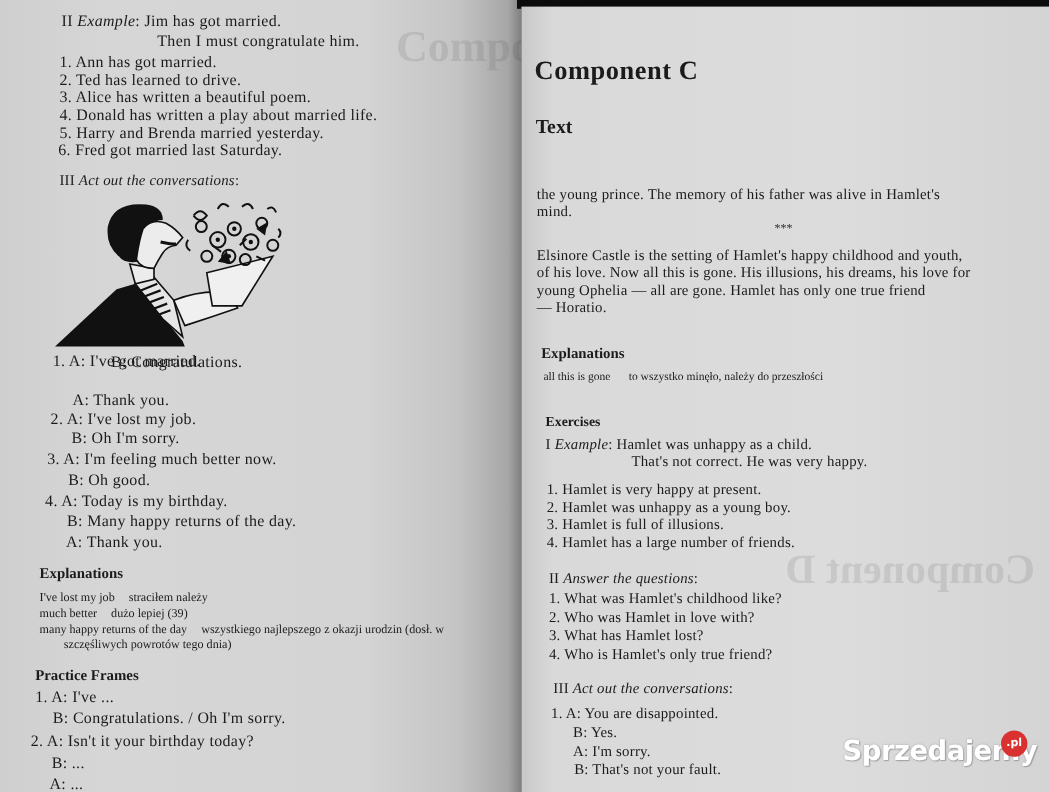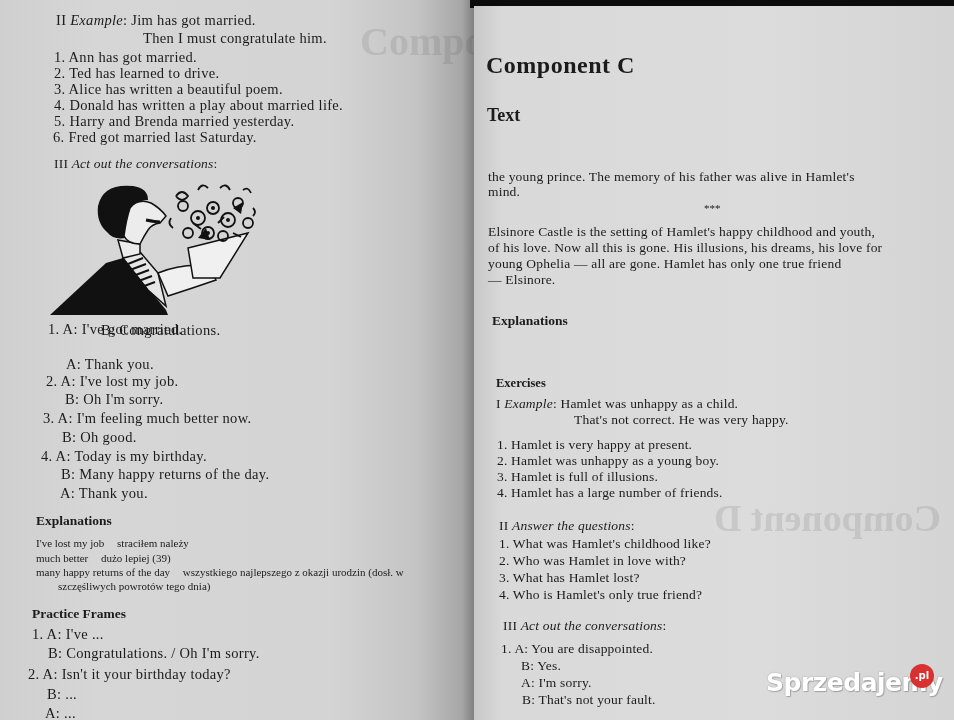--- a/index.html
+++ b/index.html
@@ -225,23 +225,27 @@
   <div class="abs h2" style="left:13px;top:99px;">Text</div>
 
   <div class="abs t13" style="left:14px;top:163px;">the young prince. The memory of his father was alive in Hamlet's</div>
   <div class="abs t13" style="left:14px;top:178px;">mind.</div>
 
   <div class="abs small" style="left:230px;top:196px;">***</div>
 
   <div class="abs t13" style="left:14px;top:218px;">Elsinore Castle is the setting of Hamlet's happy childhood and youth,</div>
   <div class="abs t13" style="left:14px;top:234px;">of his love. Now all this is gone. His illusions, his dreams, his love for</div>
   <div class="abs t13" style="left:14px;top:250px;">young Ophelia — all are gone. Hamlet has only one true friend</div>
-  <div class="abs t13" style="left:14px;top:266px;">— Elsinore.</div>
+  <div class="abs t13" style="left:14px;top:266px;">— Horatio.</div>
 
   <div class="abs h3" style="left:18px;top:307px;">Explanations</div>
+  <div class="abs small" style="left:20px;top:331px;font-size:10.5px;">
+    <span>all this is gone</span>
+    <span style="margin-left:14px">to wszystko minęło, należy do przeszłości</span>
+  </div>
 
   <div class="abs h3" style="left:22px;top:370px;font-size:12.5px;text-align:right;">Exercises</div>
   <div class="abs t13" style="left:22px;top:390px;">
     <span>I</span>
     <i>Example</i><span>:</span>
     <span>Hamlet was unhappy as a child.</span>
   </div>
   <div class="abs t13" style="left:100px;top:406px;">That's not correct. He was very happy.</div>
 
   <div class="abs t13" style="left:23px;top:431px;">1. Hamlet is very happy at present.</div>

